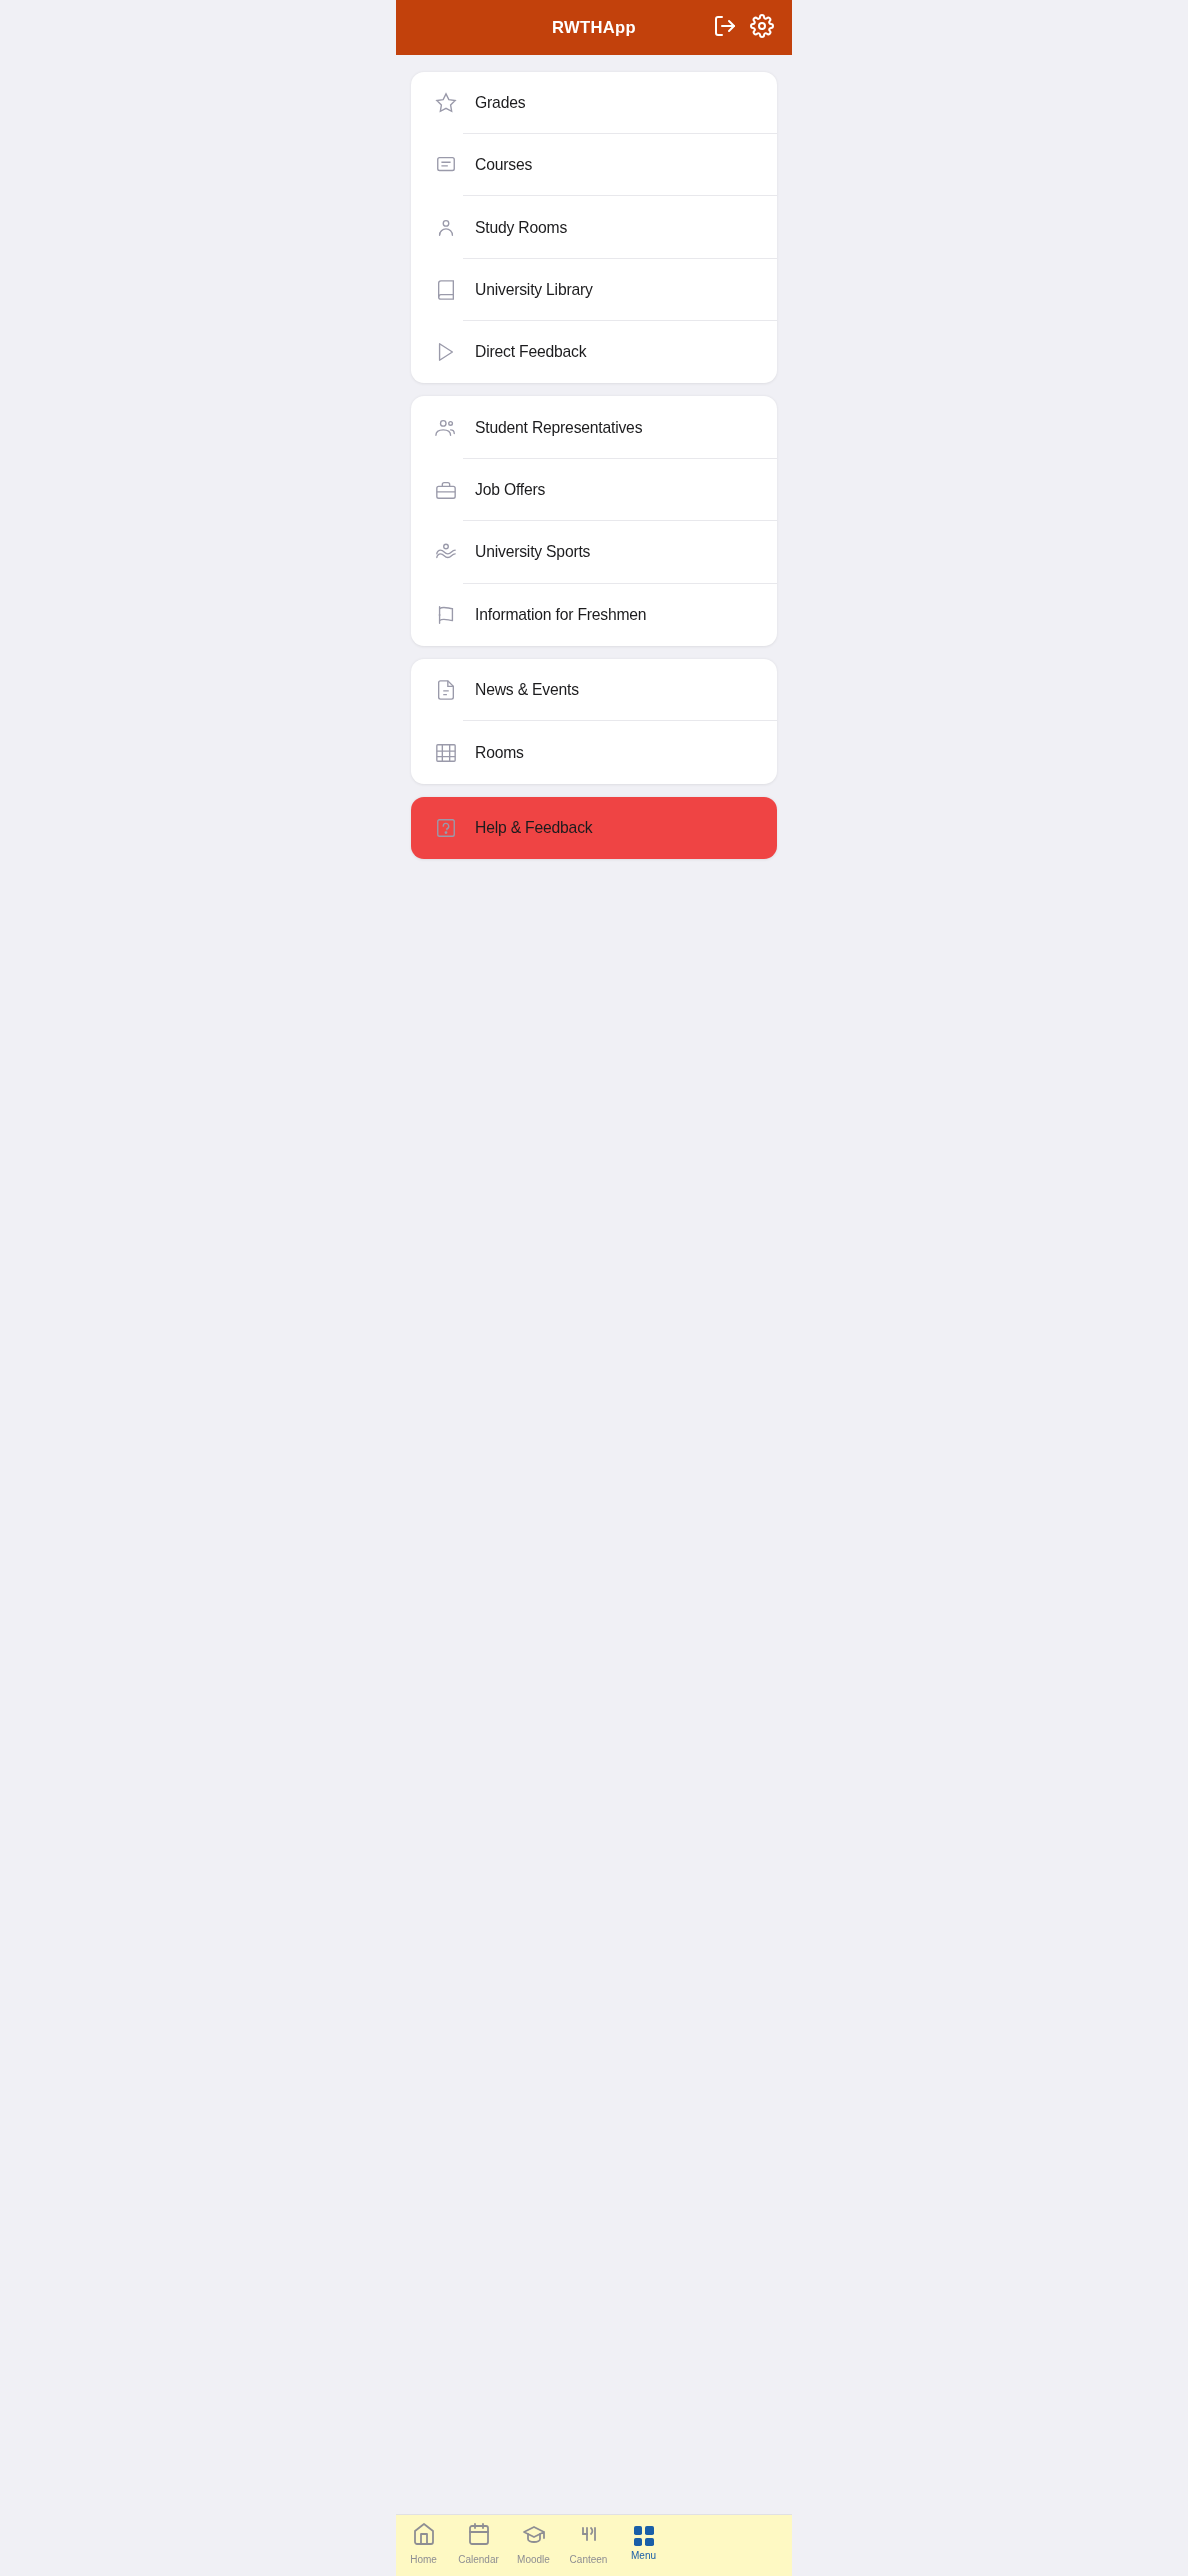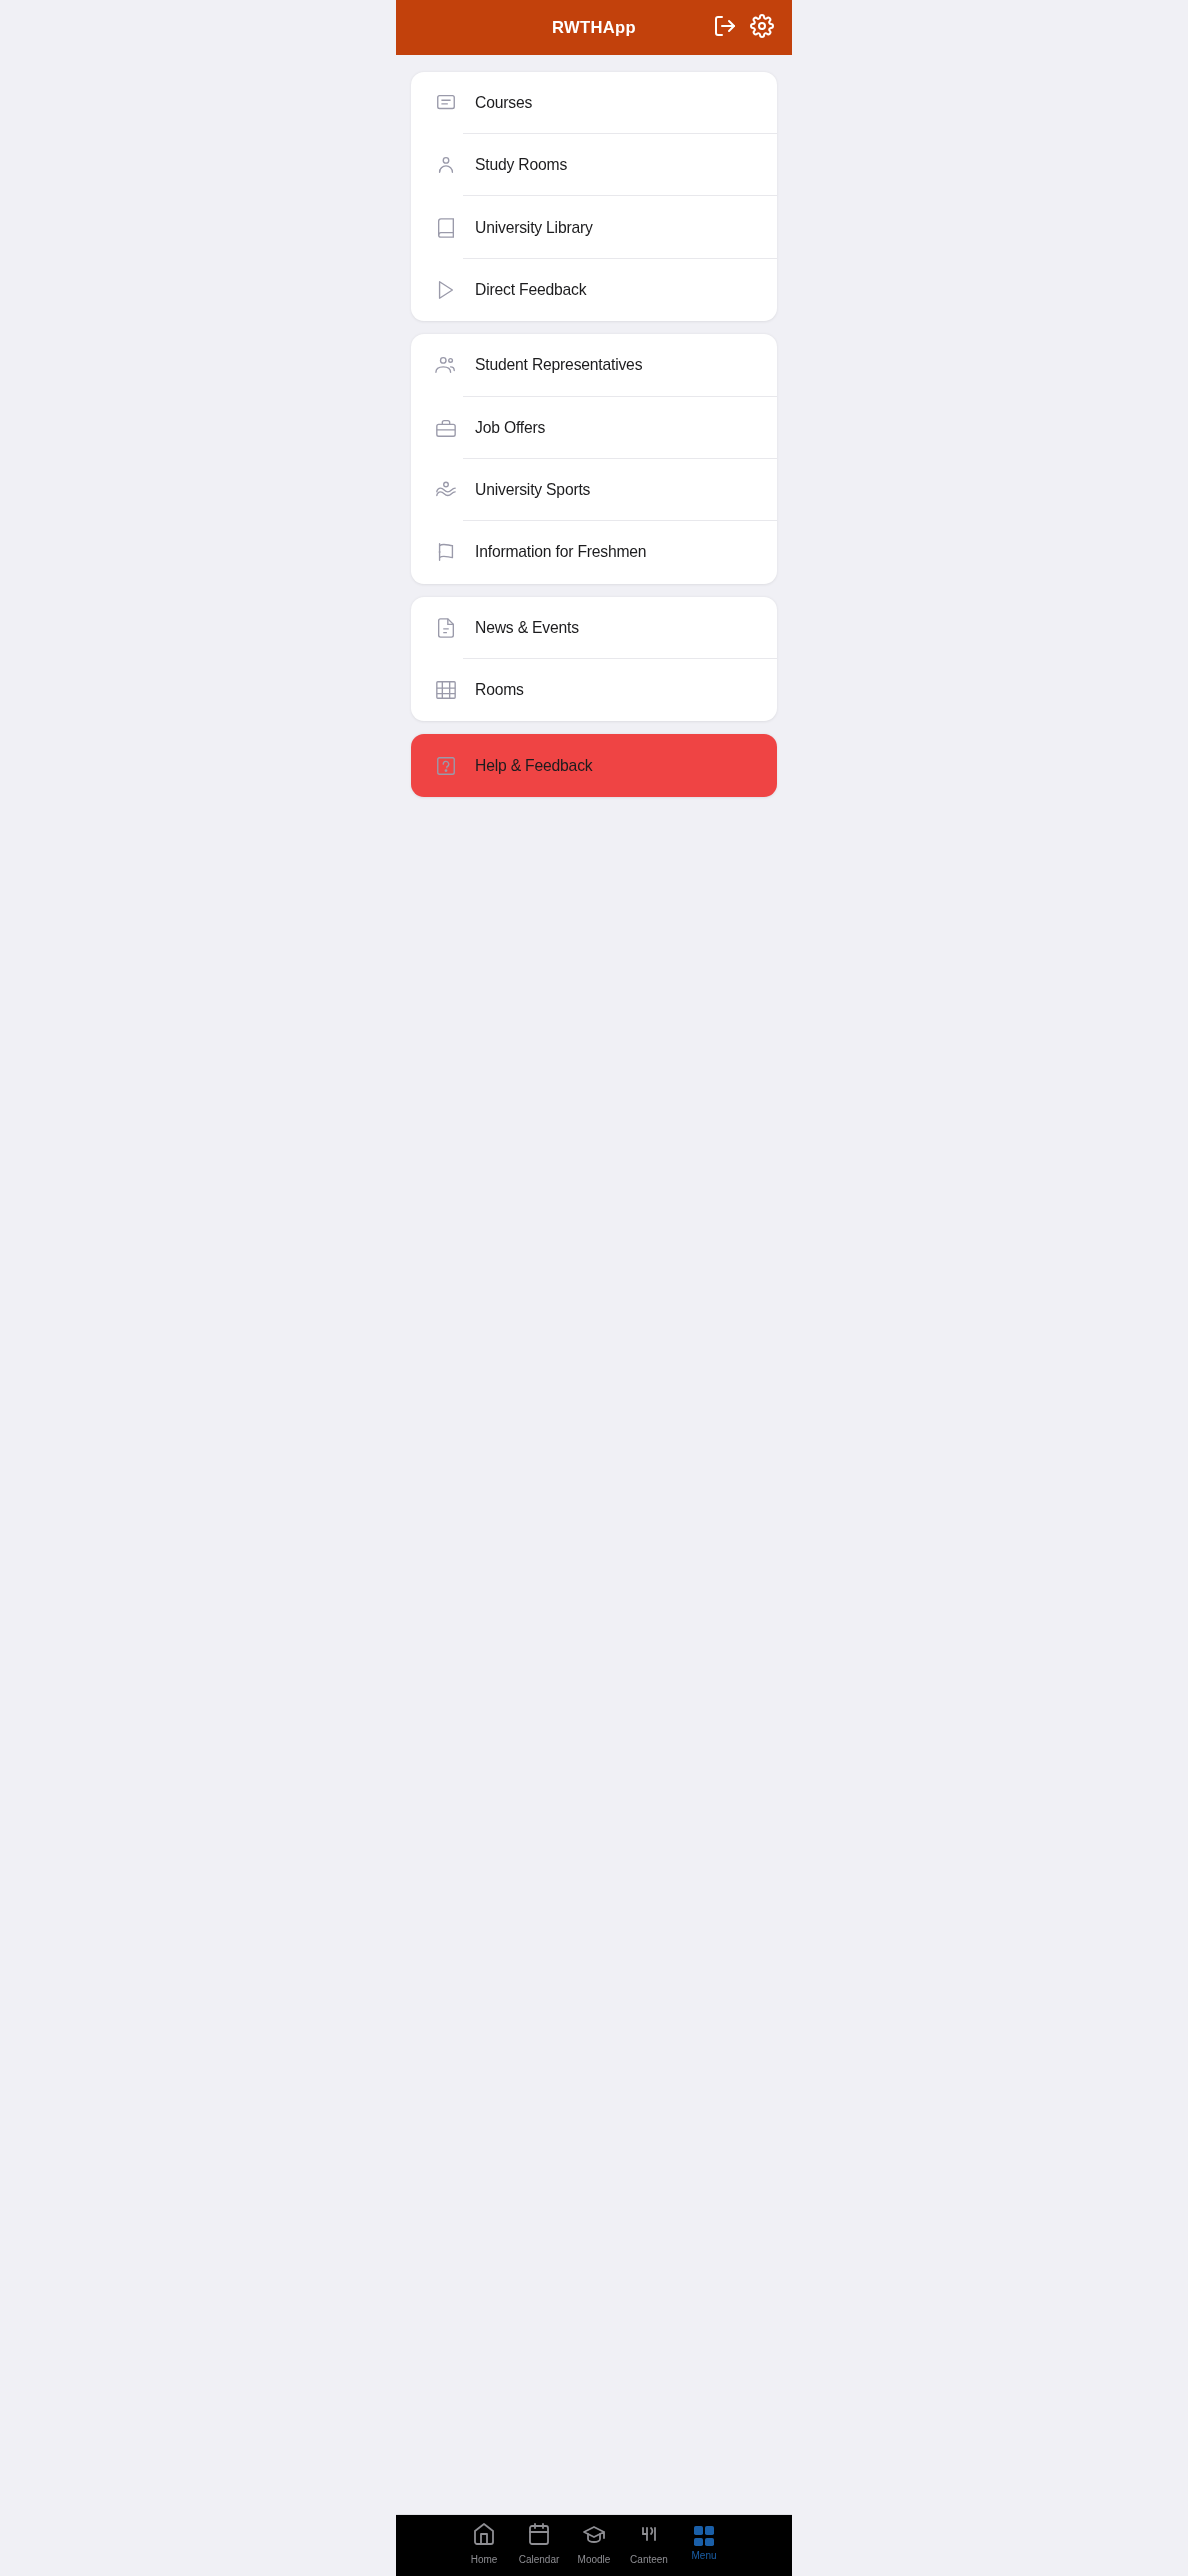--- a/index.html
+++ b/index.html
@@ -123,25 +123,25 @@
     }
 
     
     .tab-bar {
       position: fixed;
       bottom: 0;
       left: 50%;
       transform: translateX(-50%);
       width: 100%;
       max-width: 396px;
-      background: #000000;
+      background: #fef9c3;
       border-top: 0.9px solid #e0e0e4;
       display: flex;
       align-items: center;
-      justify-content: center;
+      justify-content: flex-start;
       padding: 7.4px 0 11px 0;
       z-index: 100;
     }
 
     .tab-item {
       display: flex;
       flex-direction: column;
       align-items: center;
       gap: 3.7px;
       cursor: pointer;
@@ -210,20 +210,28 @@
         <path d="M19.4 15a1.65 1.65 0 0 0 .33 1.82l.06.06a2 2 0 0 1-2.83 2.83l-.06-.06a1.65 1.65 0 0 0-1.82-.33 1.65 1.65 0 0 0-1 1.51V21a2 2 0 0 1-4 0v-.09A1.65 1.65 0 0 0 9 19.4a1.65 1.65 0 0 0-1.82.33l-.06.06a2 2 0 0 1-2.83-2.83l.06-.06A1.65 1.65 0 0 0 4.68 15a1.65 1.65 0 0 0-1.51-1H3a2 2 0 0 1 0-4h.09A1.65 1.65 0 0 0 4.6 9a1.65 1.65 0 0 0-.33-1.82l-.06-.06a2 2 0 0 1 2.83-2.83l.06.06A1.65 1.65 0 0 0 9 4.68a1.65 1.65 0 0 0 1-1.51V3a2 2 0 0 1 4 0v.09a1.65 1.65 0 0 0 1 1.51 1.65 1.65 0 0 0 1.82-.33l.06-.06a2 2 0 0 1 2.83 2.83l-.06.06A1.65 1.65 0 0 0 19.4 9a1.65 1.65 0 0 0 1.51 1H21a2 2 0 0 1 0 4h-.09a1.65 1.65 0 0 0-1.51 1z"></path>
       </svg>
     </span>
   </div>
 </div>
 
 <div class="content">
 
   <div class="card">
 
+    <div class="menu-item">
+      <div class="item-icon">
+        <svg class="icon-svg" viewBox="0 0 24 24">
+          <polygon points="12 2 15.09 8.26 22 9.27 17 14.14 18.18 21.02 12 17.77 5.82 21.02 7 14.14 2 9.27 8.91 8.26 12 2" stroke="#9a9aaa" stroke-width="1.5" fill="none"></polygon>
+        </svg>
+      </div>
+      <span class="item-label">Grades</span>
+    </div>
 
     <div class="menu-item">
       <div class="item-icon">
         <svg class="icon-svg" viewBox="0 0 24 24">
           <rect x="3" y="4" width="18" height="14" rx="2" stroke="#9a9aaa" stroke-width="1.5" fill="none"></rect>
           <line x1="7" y1="9" x2="17" y2="9" stroke="#9a9aaa" stroke-width="1.5"></line>
           <line x1="7" y1="13" x2="14" y2="13" stroke="#9a9aaa" stroke-width="1.5"></line>
         </svg>
       </div>
       <span class="item-label">Courses</span>

